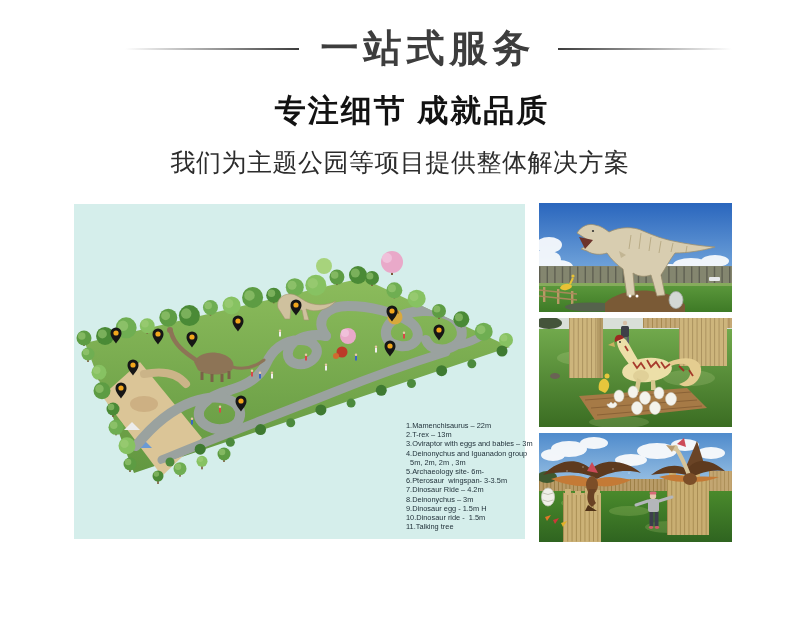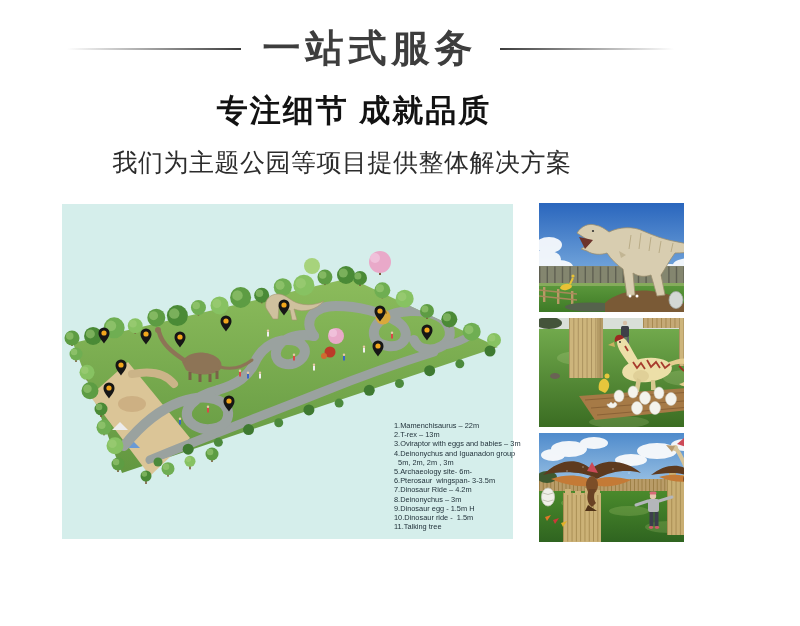--- a/index.html
+++ b/index.html
@@ -1,29 +1,29 @@
 <!DOCTYPE html>
 <html><head>
 <meta charset="utf-8">
 <style>
   html,body{margin:0;padding:0;background:#fff;}
-  .page{position:relative;width:684px;height:626px;background:#fff;overflow:hidden;
+  .page{position:relative;width:800px;height:626px;background:#fff;overflow:hidden;
         font-family:"Liberation Sans","DejaVu Sans",sans-serif;}
   
   .title-row{display:flex;align-items:center;justify-content:center;gap:22px;
              padding-top:28px;transform:translateX(28px);}
   .hline{height:2px;width:174px;flex:0 0 auto;}
   .hline-left{background:linear-gradient(to left,#3c3c3c,rgba(60,60,60,0));}
   .hline-right{background:linear-gradient(to right,#3c3c3c,rgba(60,60,60,0));}
   .title{margin:0;font-size:38px;font-weight:600;color:#3d3d3d;letter-spacing:5px;line-height:1.1;}
   .subtitle{margin:20px 0 0;text-align:center;font-size:31px;font-weight:800;color:#121212;
             letter-spacing:2px;transform:translateX(12px);}
   .tagline{margin-top:14px;text-align:center;font-size:25px;font-weight:400;color:#2c2c2c;letter-spacing:0.5px;}
   
-  .map-panel{position:absolute;left:62px;top:204px;width:451px;height:335px;background:#d5eeeb;}
+  .map-panel{position:absolute;left:74px;top:204px;width:451px;height:335px;background:#d5eeeb;}
   .map-panel svg.park{position:absolute;left:0;top:0;}
   .pins{position:absolute;left:0;top:0;width:100%;height:100%;}
   .pin{position:absolute;width:12px;height:17px;}
   .legend{position:absolute;left:332px;top:217px;color:#1d2d36;font-size:7.4px;
           line-height:9.2px;white-space:pre;letter-spacing:0;}
   
   .photo{position:absolute;left:539px;width:193px;height:109px;overflow:hidden;}
   .photo-1{top:203px;} .photo-2{top:318px;} .photo-3{top:433px;}
   .photo svg{display:block;}
 </style>

